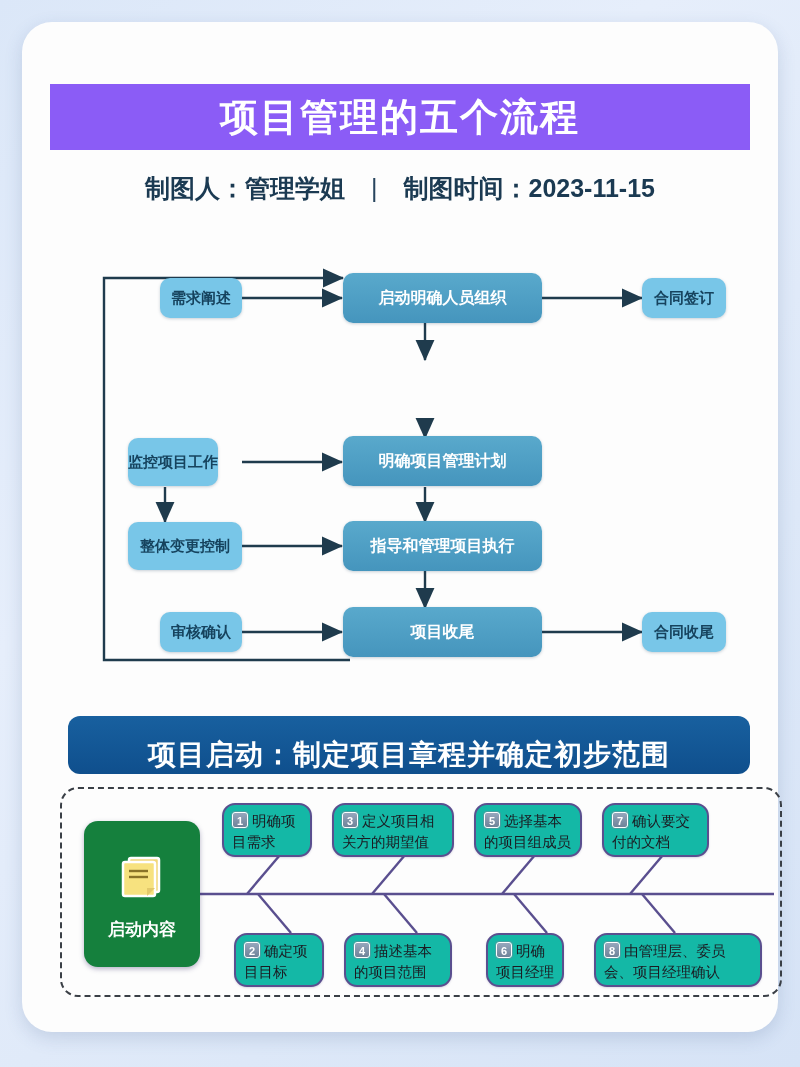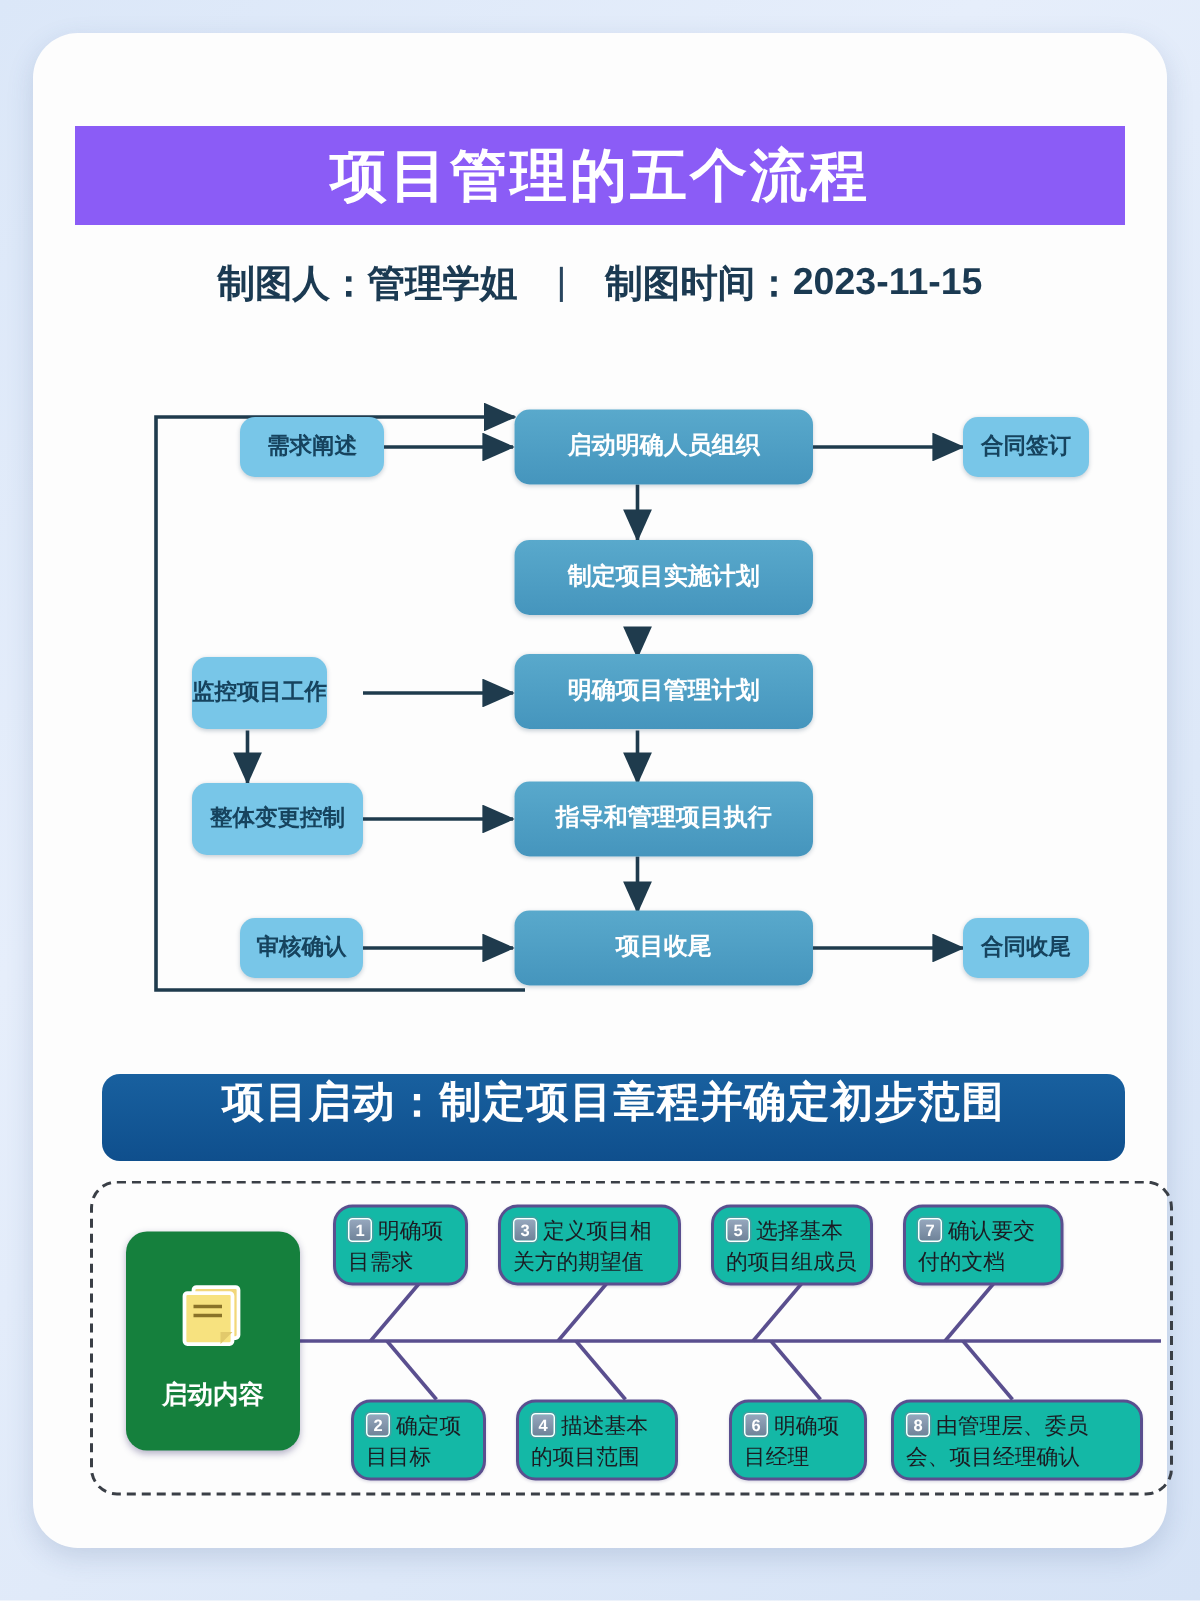--- a/index.html
+++ b/index.html
@@ -62,21 +62,21 @@
     background:linear-gradient(180deg,#59a9cc 0%,#4595bd 100%);
     font-size:16px;
   }
 
   
   #banner {
     position:absolute; left:46px; top:694px;
     width:682px; height:58px;
     background:linear-gradient(180deg,#18609f 0%,#0f4f8d 100%);
     border-radius:12px;
-    display:flex; align-items:flex-start; justify-content:center;
+    display:flex; align-items:flex-end; justify-content:center;
   }
   #banner-text { color:#fff; font-size:28px; font-weight:bold; letter-spacing:1px; }
 
   
   #fish {
     position:absolute; left:38px; top:765px;
     width:722px; height:210px;
     border:2px dashed #3a3f46; border-radius:18px;
   }
   #fish svg { position:absolute; left:0; top:0; }
@@ -157,35 +157,32 @@
         <line x1="192" y1="306" x2="292" y2="306" marker-end="url(#ah)"></line>
 
         <line x1="375" y1="331" x2="375" y2="368" marker-end="url(#ah)"></line>
 
         <line x1="192" y1="392" x2="292" y2="392" marker-end="url(#ah)"></line>
 
         <line x1="492" y1="392" x2="592" y2="392" marker-end="url(#ah)"></line>
       </g>
     </svg>
 
-    <div class="node light" style="left:110px; top:38px; width:96px; height:40px;">
+    <div class="node light" style="left:110px; top:38px; width:82px; height:40px;">
       <span>需求阐述</span>
     </div>
 
     <div class="node mid" style="left:293px; top:33px; width:199px; height:50px;">
       <span>启动明确人员组织</span>
     </div>
 
     <div class="node light" style="left:592px; top:38px; width:84px; height:40px;">
       <span>合同签订</span>
     </div>
 
-    <div class="node mid" style="left:293px; top:120px; width:199px; height:50px;">
-      <span>制定项目实施计划</span>
-    </div>
 
     <div class="node light" style="left:78px; top:198px; width:90px; height:48px;">
       <span>监控项目工作</span>
     </div>
 
     <div class="node mid" style="left:293px; top:196px; width:199px; height:50px;">
       <span>明确项目管理计划</span>
     </div>
 
     <div class="node light" style="left:78px; top:282px; width:114px; height:48px;">
@@ -256,21 +253,21 @@
     <div class="fb" style="left:540px; top:14px; width:107px;">
       <span class="badge">7</span><span>确认要交付的文档</span>
     </div>
 
     <div class="fb" style="left:172px; top:144px; width:90px;">
       <span class="badge">2</span><span>确定项目目标</span>
     </div>
     <div class="fb" style="left:282px; top:144px; width:108px;">
       <span class="badge">4</span><span>描述基本的项目范围</span>
     </div>
-    <div class="fb" style="left:424px; top:144px; width:92px;">
+    <div class="fb" style="left:424px; top:144px; width:78px;">
       <span class="badge">6</span><span>明确项目经理</span>
     </div>
     <div class="fb" style="left:532px; top:144px; width:168px;">
       <span class="badge">8</span><span>由管理层、委员会、项目经理确认</span>
     </div>
   </div>
 
 </div>
 
 </body></html>

